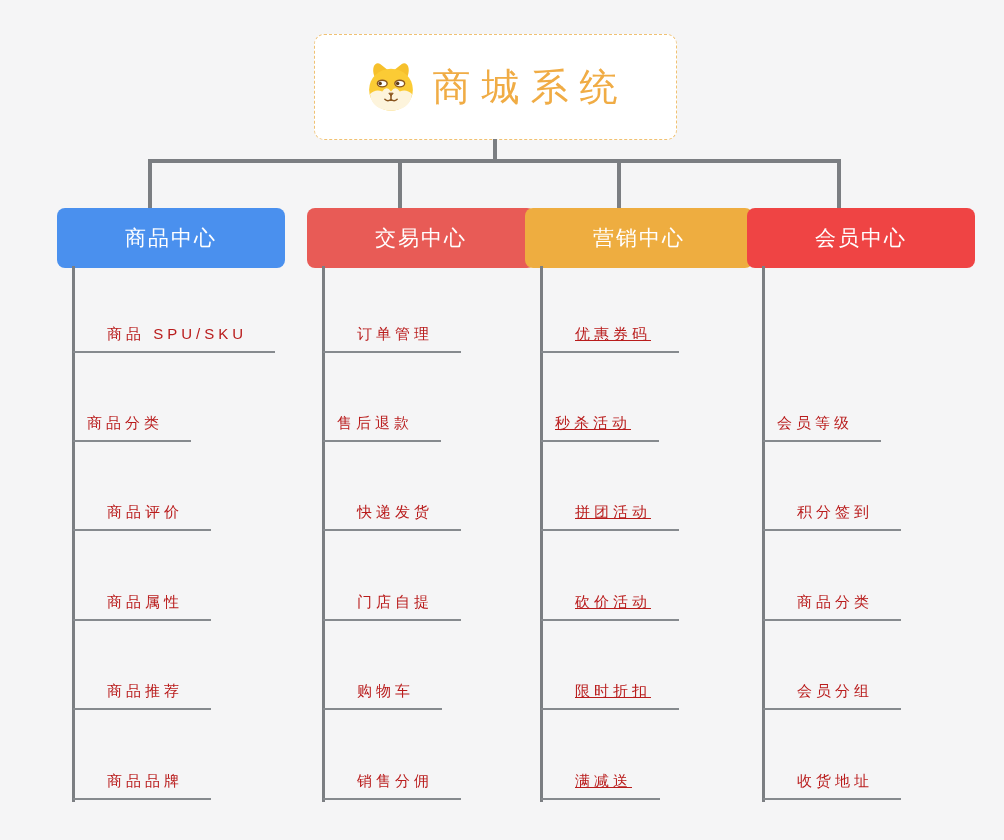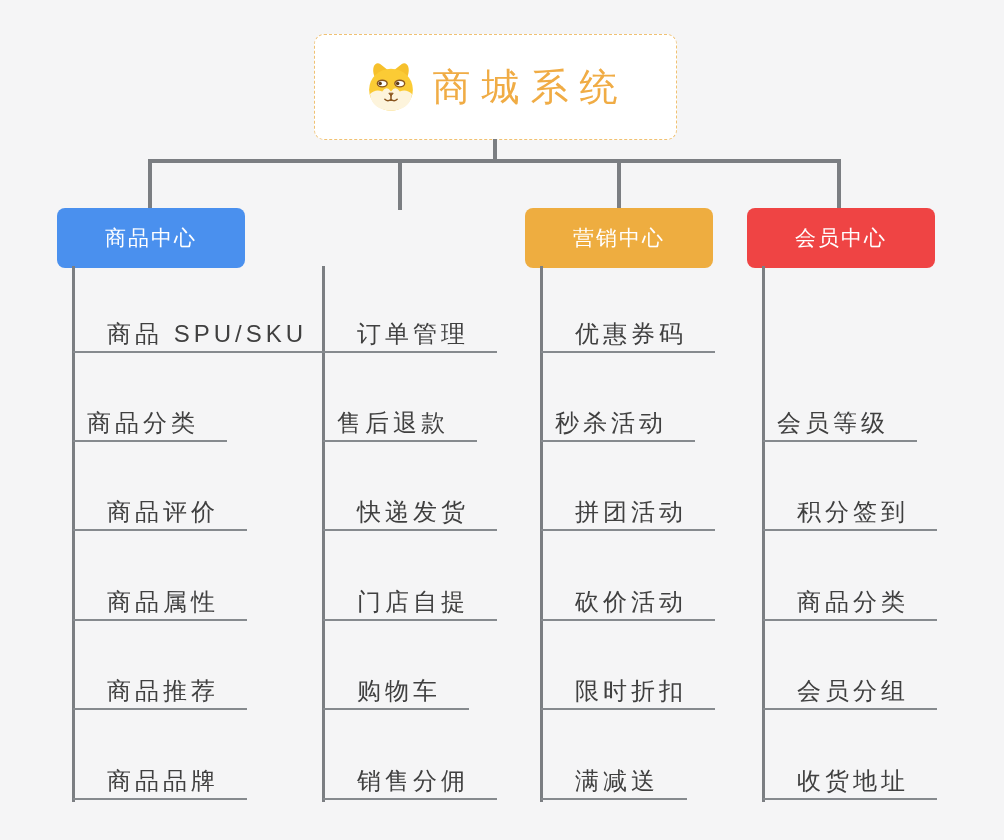--- a/index.html
+++ b/index.html
@@ -35,21 +35,21 @@
   
   .conn { position: absolute; background: #7b7e82; }
   .stem { left: 493px; top: 139px; width: 4px; height: 22px; }
   .hbar { left: 148px; top: 159px; width: 693px; height: 4px; }
   .drop { top: 159px; width: 4px; height: 51px; }
   .d0 { left: 148px; } .d1 { left: 398px; } .d2 { left: 617px; } .d3 { left: 837px; }
   
   .hdr {
     position: absolute;
     top: 208px;
-    width: 188px; height: 60px;
+    width: 228px; height: 60px;
     border-radius: 8px;
     color: #ffffff;
     font-size: 21px;
     letter-spacing: 2px;
     display: flex;
     align-items: center;
     justify-content: center;
     white-space: nowrap;
   }
   .h0 { left: 57px; } .h1 { left: 307px; } .h2 { left: 525px; } .h3 { left: 747px; }
@@ -57,26 +57,26 @@
   .vline { position: absolute; top: 266px; width: 3px; height: 536px; background: #7b7e82; }
   .v0 { left: 72px; } .v1 { left: 322px; } .v2 { left: 540px; } .v3 { left: 762px; }
   
   .item {
     position: absolute;
     box-sizing: border-box;
     height: 36px;
     line-height: 33px;
     padding: 0 28px 0 34px;
     border-bottom: 2px solid #868a8e;
-    font-size: 24px;
+    font-size: 15px;
     letter-spacing: 4px;
-    color: #404040;
+    color: #b91c1c;
     white-space: nowrap;
   }
-  .c0 { left: 73px; } .c1 { left: 323px; } .c2 { left: 541px; } .c3 { left: 763px; }
+  .c0 { left: 73px; } .c1 { left: 323px; } .c2 { left: 541px; text-decoration: underline; } .c3 { left: 763px; }
   .r0 { top: 317px; } .r1 { top: 406px; padding-left: 14px; } .r2 { top: 495px; }
   .r3 { top: 585px; } .r4 { top: 674px; } .r5 { top: 764px; }
 </style>
 </head>
 <body>
 
 <div class="canvas">
 
   <div class="root-node">
     <svg class="dog" viewBox="0 0 64 64" aria-hidden="true">
@@ -95,20 +95,21 @@
   </div>
 
   <div class="conn stem"></div>
   <div class="conn hbar"></div>
   <div class="conn drop d0"></div>
   <div class="conn drop d1"></div>
   <div class="conn drop d2"></div>
   <div class="conn drop d3"></div>
 
   <div class="hdr h0" style="background: rgb(74, 144, 238);">商品中心</div>
+  <div class="hdr h1" style="background: rgb(232, 91, 86);">交易中心</div>
   <div class="hdr h2" style="background: rgb(238, 173, 64); text-align: center;">营销中心</div>
   <div class="hdr h3" style="background: #ef4444;">会员中心</div>
 
   <div class="vline v0"></div>
   <div class="vline v1"></div>
   <div class="vline v2"></div>
   <div class="vline v3"></div>
 
   <div class="item c0 r0">商品 SPU/SKU</div>
   <div class="item c0 r1">商品分类</div>

